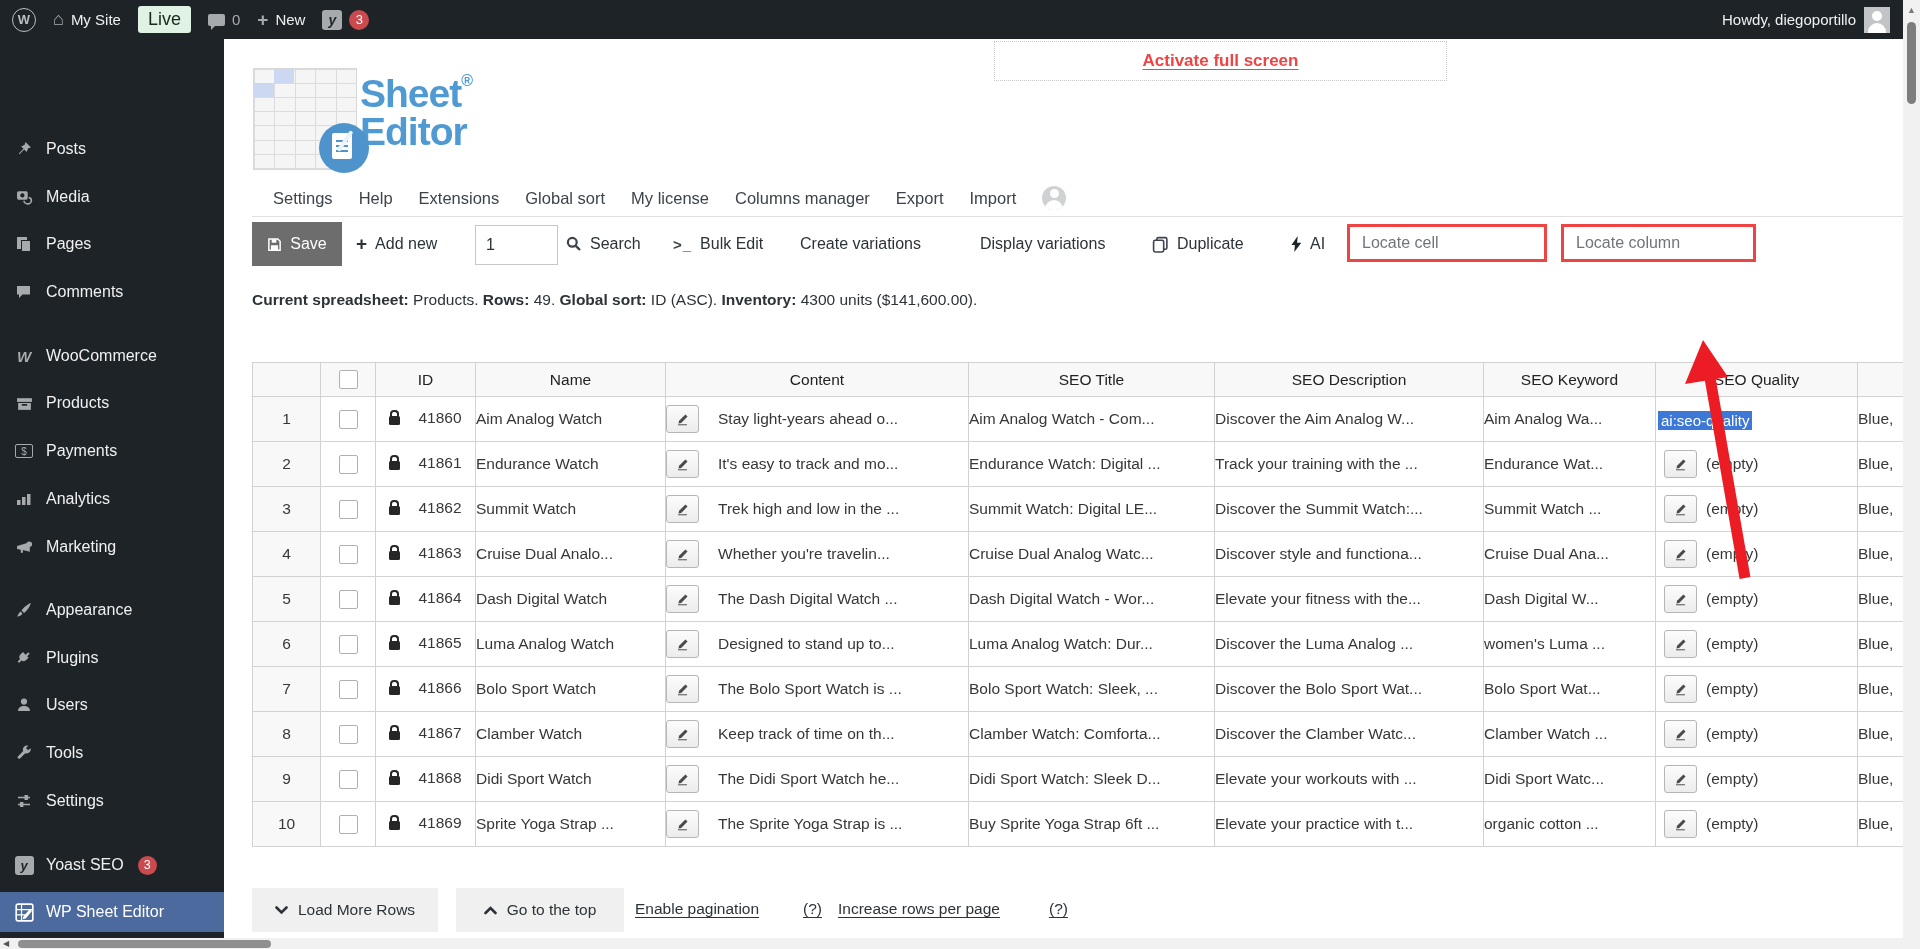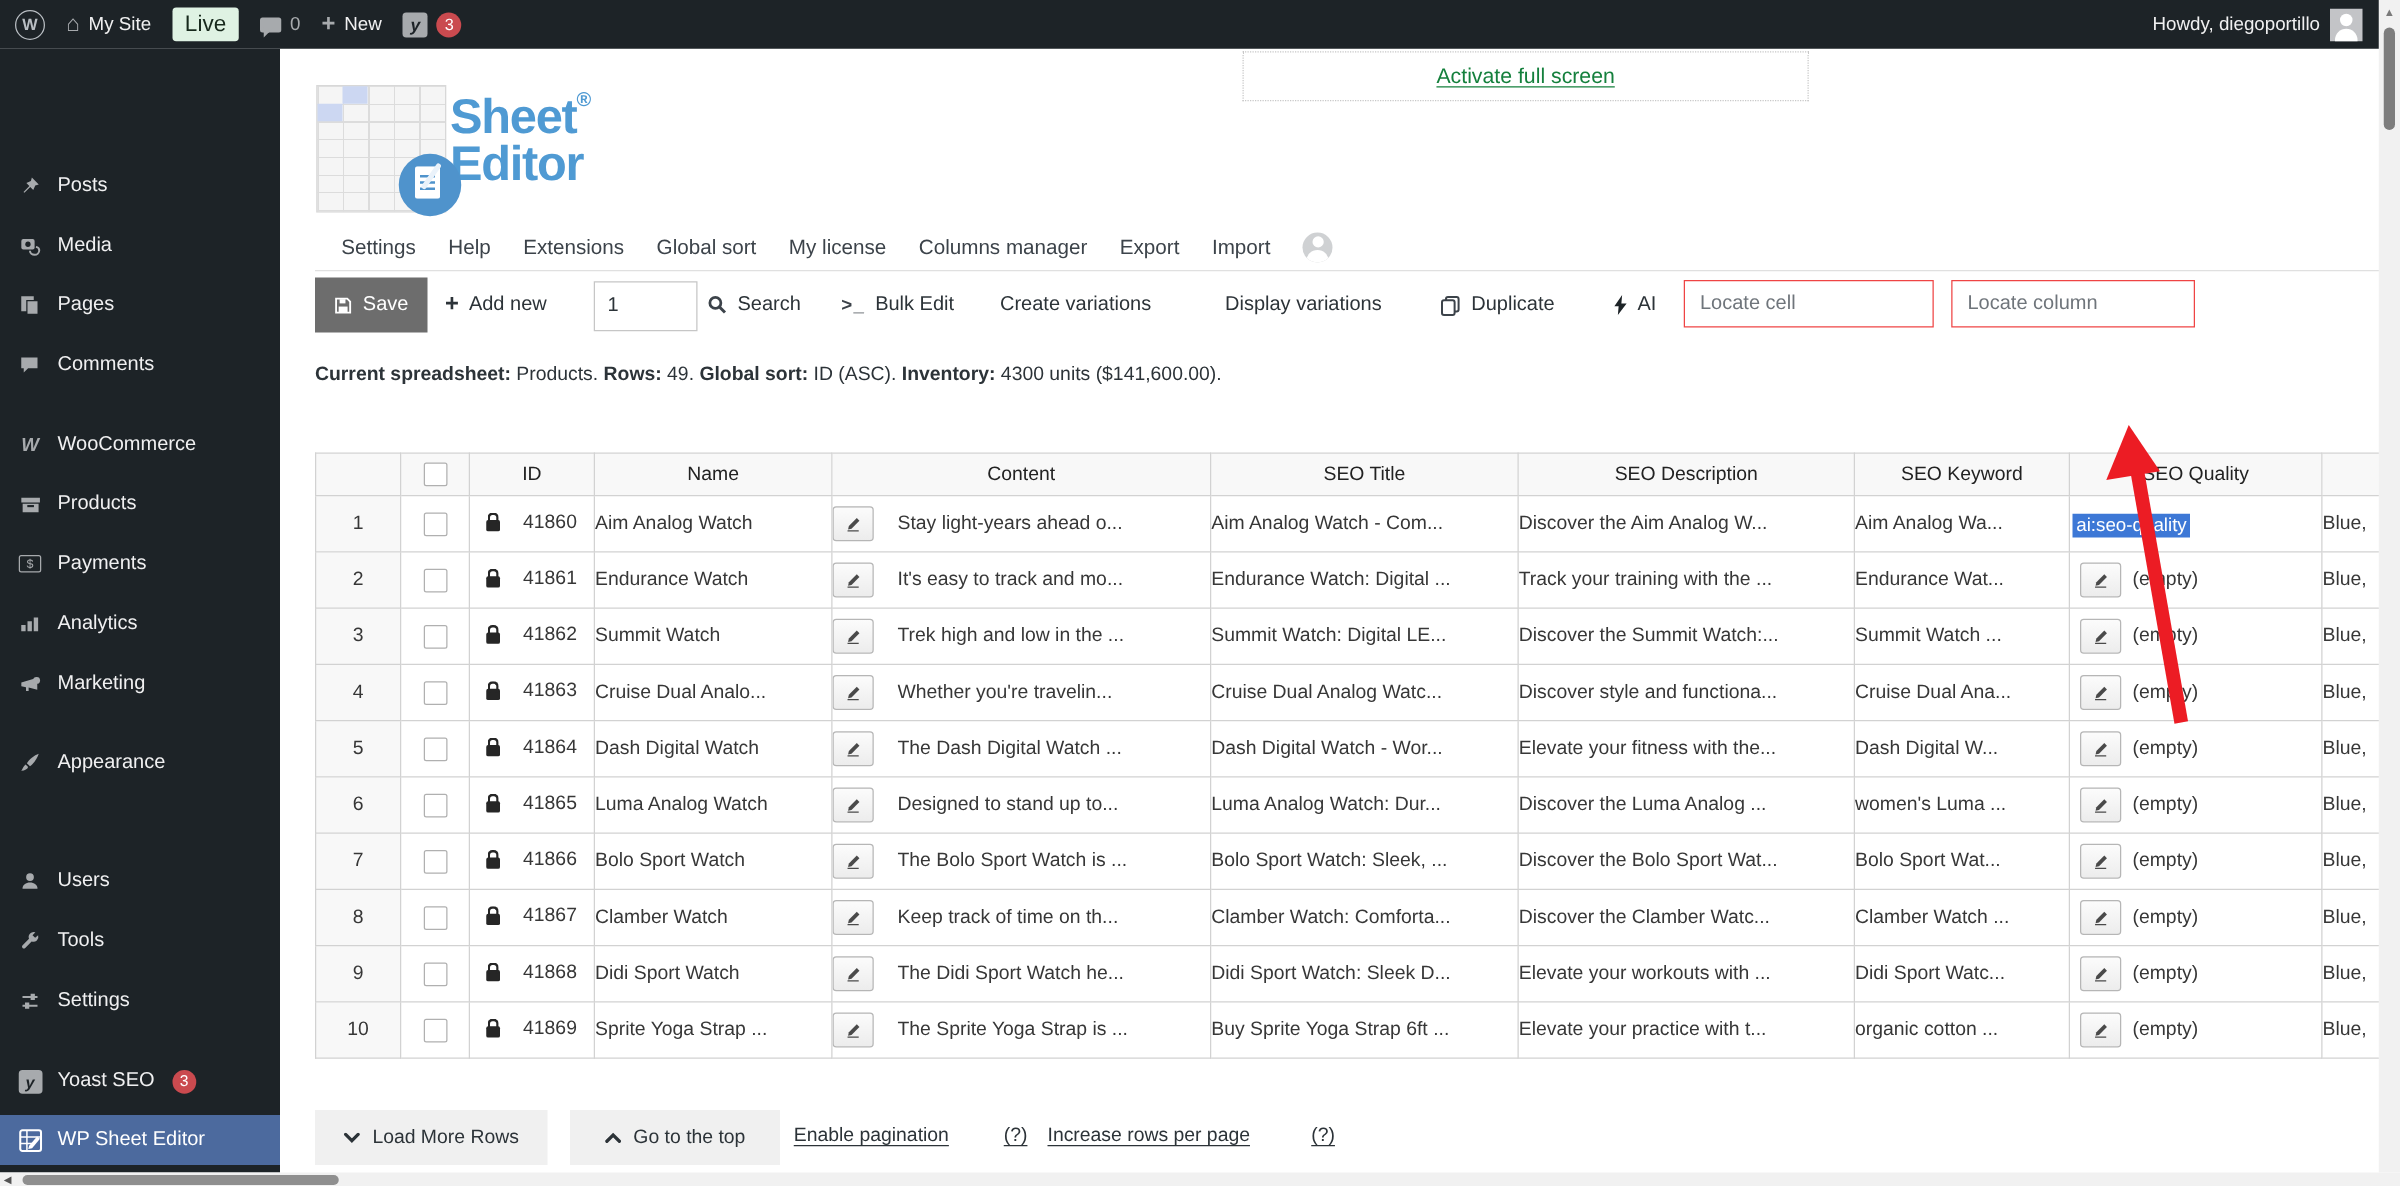--- a/index.html
+++ b/index.html
@@ -43,21 +43,21 @@
              display:flex;align-items:center;justify-content:center;color:#a7aaad;}
   .yoast-sb{width:19px;height:19px;background:#a7aaad;border-radius:3px;color:#1d2327;display:flex;
             align-items:center;justify-content:center;font-weight:bold;font-style:italic;font-size:13px;}
   #notch{position:absolute;left:214px;top:902px;width:0;height:0;border:10px solid transparent;
          border-right-color:#fff;z-index:25;}
 
   
   .abs{position:absolute;}
   #activate-box{left:994px;top:41px;width:451px;height:38px;border:1px dotted #c8c8c8;background:#fff;
                 display:flex;align-items:center;justify-content:center;font-size:17px;}
-  #activate-box a{color:#15803d;text-decoration:underline;text-underline-offset:3px;cursor:pointer;}
+  #activate-box a{color:#ef4444;text-decoration:underline;text-underline-offset:3px;cursor:pointer;font-weight:bold;}
 
   
   #logo-grid{left:253px;top:68px;width:102px;height:100px;background:
       repeating-linear-gradient(0deg,#dcdcdc 0 1px,transparent 1px 14.2%),
       repeating-linear-gradient(90deg,#dcdcdc 0 1px,transparent 1px 20%),#f5f5f5;
       border:1px solid #d8d8d8;}
   .logo-cell{position:absolute;background:#ccd7f2;}
   #logo-circle{left:319px;top:123px;width:50px;height:50px;border-radius:50%;background:#4f93cc;z-index:3;}
   #logo-doc{position:absolute;left:13px;top:10px;width:20px;height:26px;background:#fff;border-radius:2px;
       background-image:linear-gradient(#4f93cc 0 0),linear-gradient(#4f93cc 0 0),linear-gradient(#4f93cc 0 0);
@@ -76,21 +76,21 @@
   .person-ic::after{content:"";position:absolute;left:3px;top:14px;width:18px;height:11px;border-radius:9px 9px 0 0;background:#fff;}
   #nav-divider{left:252px;top:216px;width:1652px;height:1px;background:#e0e0e0;}
 
   
   .tb{position:absolute;top:222px;height:44px;display:flex;align-items:center;gap:8px;font-size:16px;color:#2c3338;cursor:pointer;}
   #save-btn{left:252px;width:90px;background:#6d6d6d;color:#fff;justify-content:center;}
   .tb .bold-plus{font-size:19px;font-weight:bold;}
   #rows-input{position:absolute;left:475px;top:225px;width:69px;height:36px;border:1px solid #c6c6c6;
               font-size:16px;padding-left:10px;box-sizing:content-box;color:#2c3338;
               font-family:"Liberation Sans",sans-serif;}
-  .ghost-input{position:absolute;top:224px;height:38px;border:1px solid #ef4444;font-size:16px;padding-left:12px;
+  .ghost-input{position:absolute;top:224px;height:38px;border:3px solid #ef4444;font-size:16px;padding-left:12px;
                color:#2c3338;font-family:"Liberation Sans",sans-serif;box-sizing:border-box;}
   .ghost-input::placeholder{color:#6f757b;}
   .bulk-glyph{font-weight:bold;letter-spacing:1px;color:#3c434a;font-size:15px;}
 
   
   #status{left:252px;top:291px;font-size:15.5px;color:#2c3338;}
   #status b{font-weight:bold;}
 
   
   #sheet{left:252px;top:331px;border-collapse:collapse;table-layout:fixed;width:1668px;font-size:15.5px;margin-top:31px;}
@@ -250,20 +250,28 @@
     </div>
     <div class="sb-item" style="top:551px">
       <span class="ic">
           <svg width="16" height="16" viewBox="0 0 16 16">
             <path d="M15 1c-3.5 1-8 5-9.5 7.5l2.5 2.5C10.5 9.5 14 4.5 15 1z" fill="currentColor"></path>
             <path d="M4.5 9.5L6.5 11.5C6 13 4 14.5 1 14.5c1-1 1.5-3.5 3.5-5z" fill="currentColor"></path>
           </svg>
         </span>
       <span class="sb-label">Appearance</span>
     </div>
+    <div class="sb-item" style="top:599px">
+      <span class="ic">
+          <svg width="16" height="16" viewBox="0 0 16 16">
+            <path d="M5 1v3.5h2V1h2v3.5h2V8a3.8 3.8 0 01-3 3.7V15H6v-3.3A3.8 3.8 0 013 8V4.5h2z" fill="currentColor" transform="rotate(45 8 8)"></path>
+          </svg>
+        </span>
+      <span class="sb-label">Plugins</span>
+    </div>
     <div class="sb-item" style="top:646px">
       <span class="ic">
           <svg width="16" height="16" viewBox="0 0 16 16">
             <circle cx="8" cy="4.6" r="3.1" fill="currentColor"></circle>
             <path d="M2 14c0-3.2 2.7-5 6-5s6 1.8 6 5z" fill="currentColor"></path>
           </svg>
         </span>
       <span class="sb-label">Users</span>
     </div>
     <div class="sb-item" style="top:694px">

